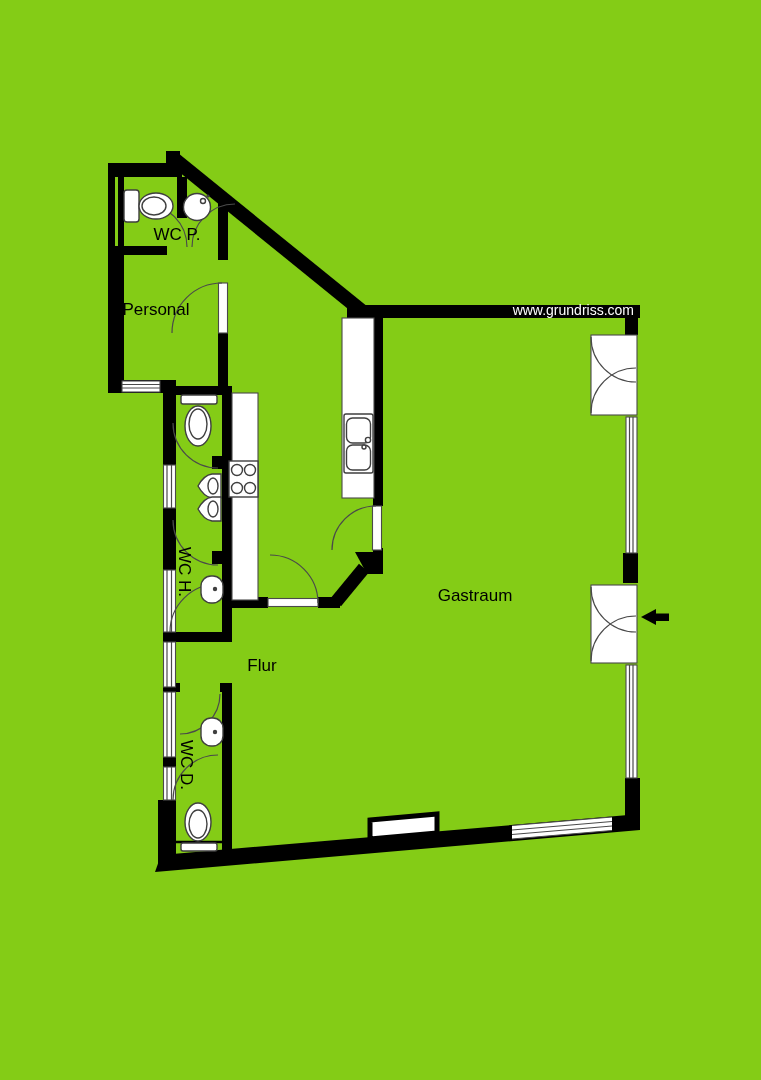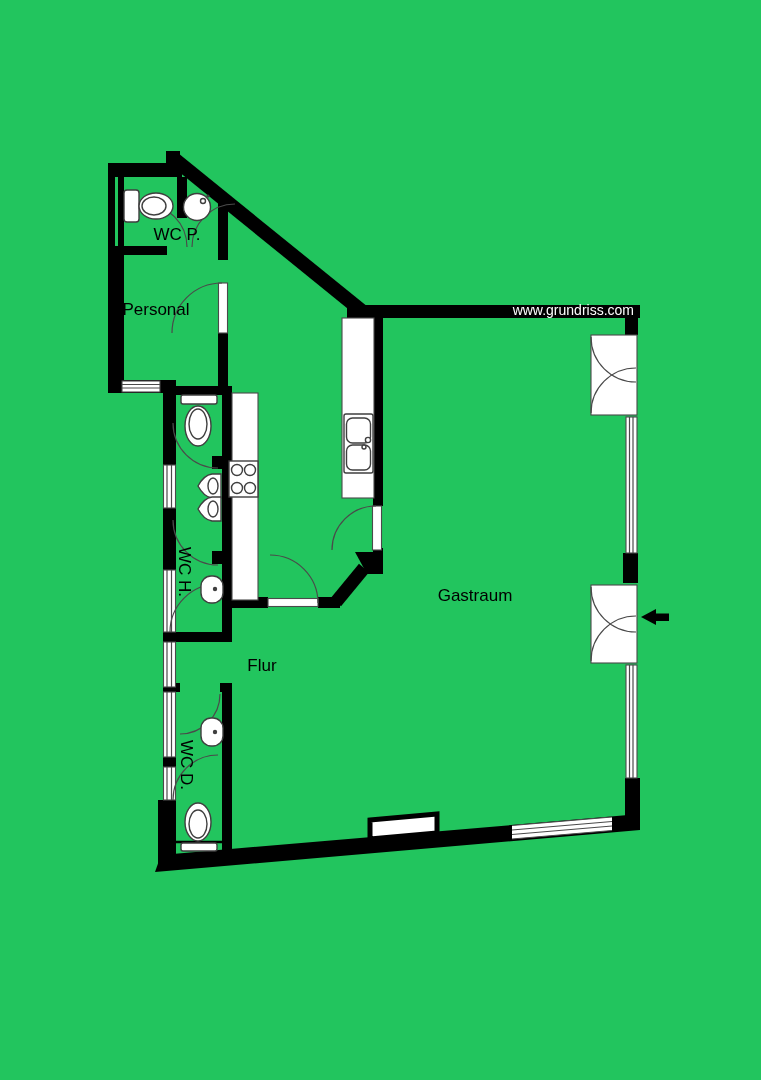--- a/index.html
+++ b/index.html
@@ -1,16 +1,16 @@
 <!DOCTYPE html>
 <html><head>
 <meta charset="utf-8">
 <style>
   html,body{margin:0;padding:0;background:#ffffff;}
-  .stage{position:relative;width:761px;height:1080px;background:#22c55e;overflow:hidden;
+  .stage{position:relative;width:761px;height:1080px;background:#84cc16;overflow:hidden;
          font-family:"Liberation Sans", sans-serif;}
   svg{display:block;}
   .wall{fill:#000000;stroke:none;}
   .wallline{stroke:#000000;fill:none;}
   .thin{stroke:#4a4a4a;stroke-width:1.2;fill:none;}
   .fix{stroke:#3f3f3f;stroke-width:1.4;fill:#ffffff;}
   .leaf{stroke:#4a4a4a;stroke-width:1.1;fill:#ffffff;}
   .winbox{stroke:#4a4a4a;stroke-width:1.1;fill:#ffffff;}
   .roomlabel{font-family:"Liberation Sans", sans-serif;font-size:17px;fill:#000000;}
   .wm{font-family:"Liberation Sans", sans-serif;font-size:14px;fill:#ffffff;}

